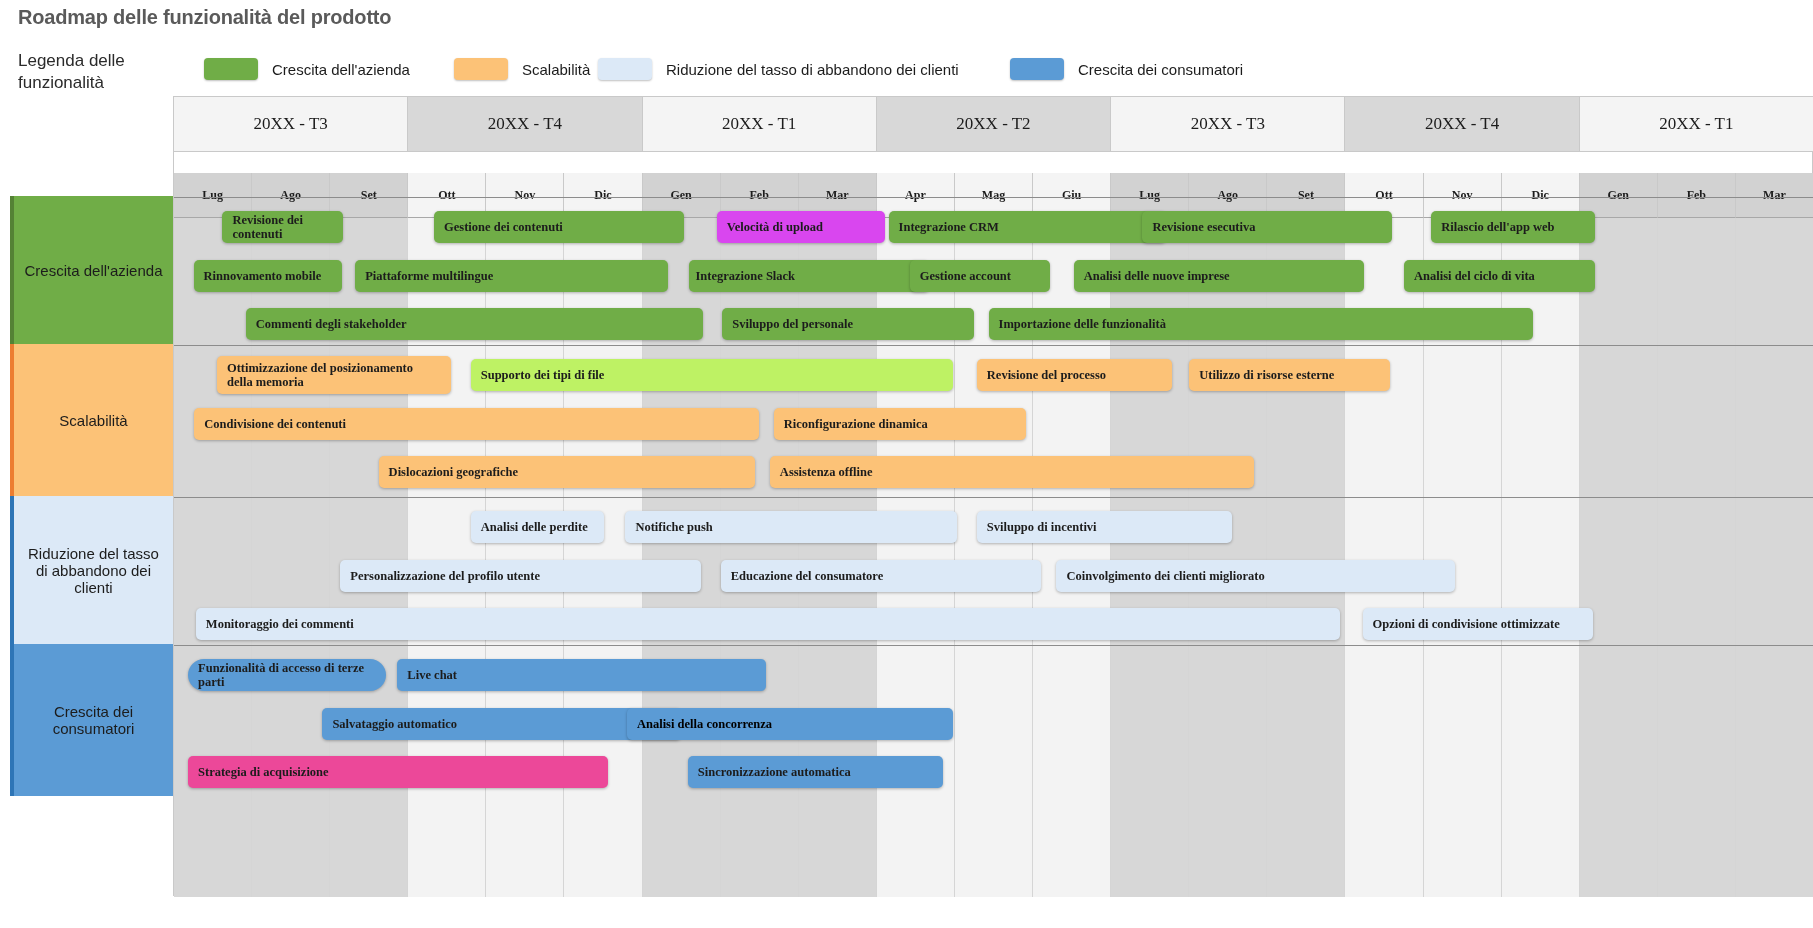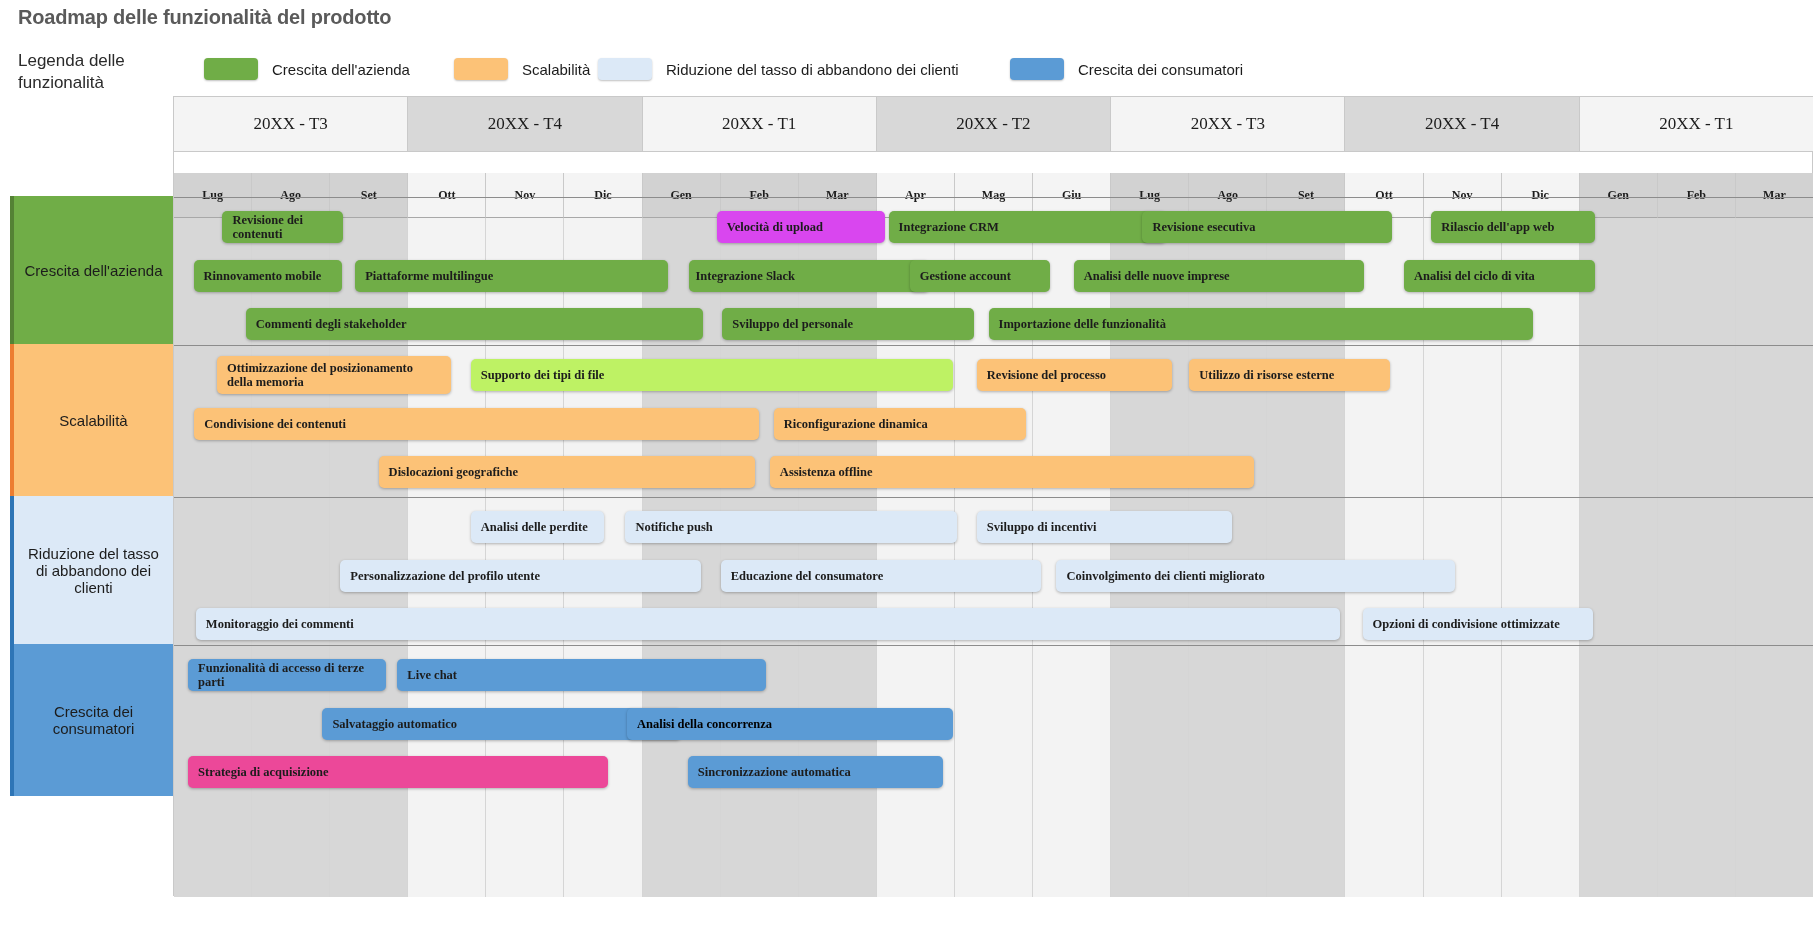--- a/index.html
+++ b/index.html
@@ -205,20 +205,21 @@
         <div class="mhead dark" style="left: 1015.24px; width: 78.0952px;">Ago</div>
         <div class="mhead dark" style="left: 1093.33px; width: 78.0952px;">Set</div>
         <div class="mhead light" style="left: 1171.43px; width: 78.0952px;">Ott</div>
         <div class="mhead light" style="left: 1249.52px; width: 78.0952px;">Nov</div>
         <div class="mhead light" style="left: 1327.62px; width: 78.0952px;">Dic</div>
         <div class="mhead dark" style="left: 1405.71px; width: 78.0952px;">Gen</div>
         <div class="mhead dark" style="left: 1483.81px; width: 78.0952px;">Feb</div>
         <div class="mhead dark" style="left: 1561.9px; width: 78.0952px;">Mar</div>
         <div class="band-sep" style="top: 100px;"></div>
         <div class="bar" style="left: 48.419px; width: 121.048px; top: 114px; background: rgb(112, 173, 71); color: rgb(28, 28, 28);">Revisione dei contenuti</div>
+        <div class="bar" style="left: 260.057px; width: 249.905px; top: 114px; background: rgb(112, 173, 71); color: rgb(28, 28, 28);">Gestione dei contenuti</div>
         <div class="bar" style="left: 542.762px; width: 167.905px; top: 114px; background: #d946ef; color: rgb(28, 28, 28);">Velocità di upload</div>
         <div class="bar" style="left: 714.571px; width: 277.238px; top: 114px; background: rgb(112, 173, 71); color: rgb(28, 28, 28);">Integrazione CRM</div>
         <div class="bar" style="left: 968.381px; width: 249.905px; top: 114px; background: rgb(112, 173, 71); color: rgb(28, 28, 28);">Revisione esecutiva</div>
         <div class="bar" style="left: 1257.33px; width: 164px; top: 114px; background: rgb(112, 173, 71); color: rgb(28, 28, 28);">Rilascio dell'app web</div>
         <div class="bar" style="left: 19.5238px; width: 148.381px; top: 163px; background: rgb(112, 173, 71); color: rgb(28, 28, 28);">Rinnovamento mobile</div>
         <div class="bar" style="left: 181.181px; width: 312.381px; top: 163px; background: rgb(112, 173, 71); color: rgb(28, 28, 28);">Piattaforme multilingue</div>
         <div class="bar" style="left: 515.429px; width: 240px; top: 163px; background: rgb(112, 173, 71); color: rgb(28, 28, 28); padding-left: 6px;">Integrazione Slack</div>
         <div class="bar" style="left: 735.657px; width: 140.571px; top: 163px; background: rgb(112, 173, 71); color: rgb(28, 28, 28);">Gestione account</div>
         <div class="bar" style="left: 899.657px; width: 290.514px; top: 163px; background: rgb(112, 173, 71); color: rgb(28, 28, 28);">Analisi delle nuove imprese</div>
         <div class="bar" style="left: 1230px; width: 191.333px; top: 163px; background: rgb(112, 173, 71); color: rgb(28, 28, 28);">Analisi del ciclo di vita</div>
@@ -237,21 +238,21 @@
         <div class="band-sep" style="top: 400px;"></div>
         <div class="bar" style="left: 296.762px; width: 132.762px; top: 414px; background: rgb(220, 233, 247); color: rgb(28, 28, 28);">Analisi delle perdite</div>
         <div class="bar" style="left: 451.39px; width: 331.905px; top: 414px; background: rgb(220, 233, 247); color: rgb(28, 28, 28);">Notifiche push</div>
         <div class="bar" style="left: 802.819px; width: 255.371px; top: 414px; background: rgb(220, 233, 247); color: rgb(28, 28, 28);">Sviluppo di incentivi</div>
         <div class="bar" style="left: 166.343px; width: 360.8px; top: 463px; background: rgb(220, 233, 247); color: rgb(28, 28, 28);">Personalizzazione del profilo utente</div>
         <div class="bar" style="left: 546.667px; width: 320.19px; top: 463px; background: rgb(220, 233, 247); color: rgb(28, 28, 28);">Educazione del consumatore</div>
         <div class="bar" style="left: 882.476px; width: 398.286px; top: 463px; background: rgb(220, 233, 247); color: rgb(28, 28, 28);">Coinvolgimento dei clienti migliorato</div>
         <div class="bar" style="left: 21.8667px; width: 1144.1px; top: 511px; background: rgb(220, 233, 247); color: rgb(28, 28, 28);">Monitoraggio dei commenti</div>
         <div class="bar" style="left: 1188.61px; width: 230.381px; top: 511px; background: rgb(220, 233, 247); color: rgb(28, 28, 28);">Opzioni di condivisione ottimizzate</div>
         <div class="band-sep" style="top: 548px;"></div>
-        <div class="bar" style="left: 14.0571px; width: 197.581px; top: 562px; background: rgb(91, 155, 213); color: rgb(28, 28, 28);">Funzionalità di accesso di terze parti</div>
+        <div class="bar" style="left: 14.0571px; width: 197.581px; top: 562px; background: rgb(91, 155, 213); color: rgb(28, 28, 28); border-radius: 16px;">Funzionalità di accesso di terze parti</div>
         <div class="bar" style="left: 223.352px; width: 368.61px; top: 562px; background: rgb(91, 155, 213); color: rgb(28, 28, 28);">Live chat</div>
         <div class="bar" style="left: 148.381px; width: 359px; top: 611px; background: rgb(91, 155, 213); color: rgb(28, 28, 28);">Salvataggio automatico</div>
         <div class="bar" style="left: 452.952px; width: 326px; top: 611px; background: rgb(91, 155, 213); color: #000000;">Analisi della concorrenza</div>
         <div class="bar" style="left: 14.0571px; width: 420.152px; top: 659px; background: #ec4899; color: rgb(28, 28, 28);">Strategia di acquisizione</div>
         <div class="bar" style="left: 513.867px; width: 255.371px; top: 659px; background: rgb(91, 155, 213); color: rgb(28, 28, 28);">Sincronizzazione automatica</div>
       </div>
 </div>
 
 </div>
 

